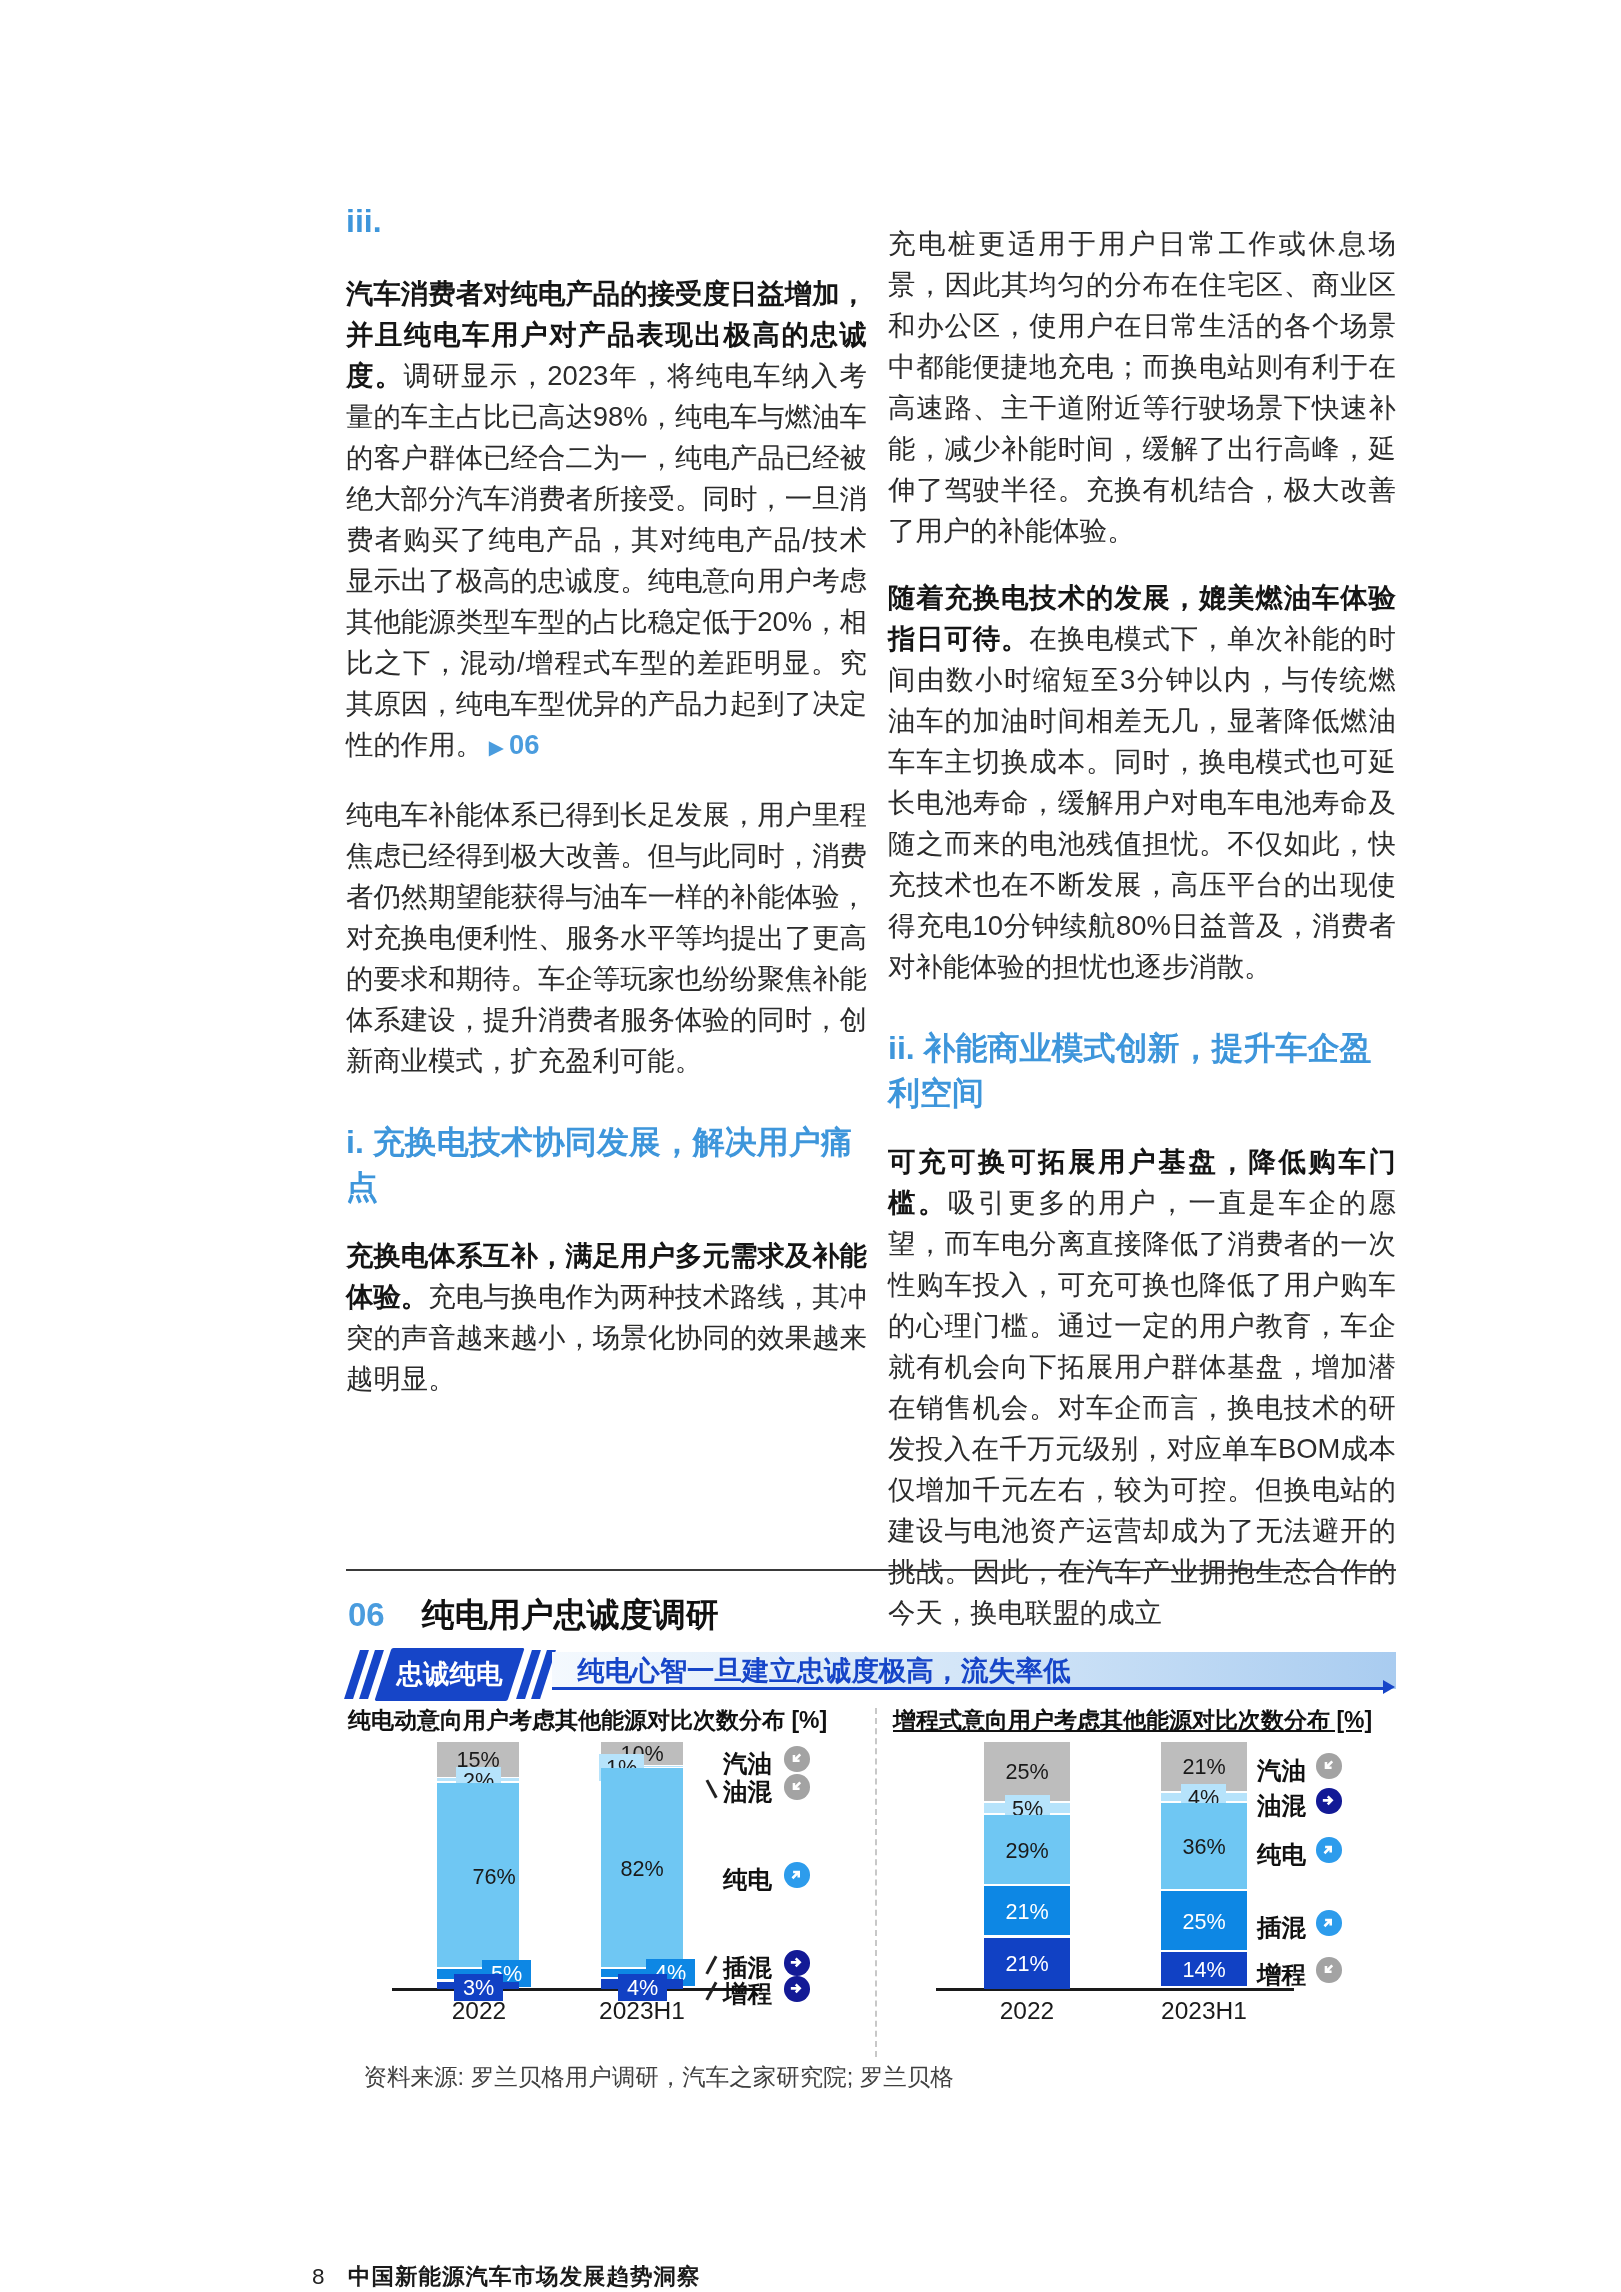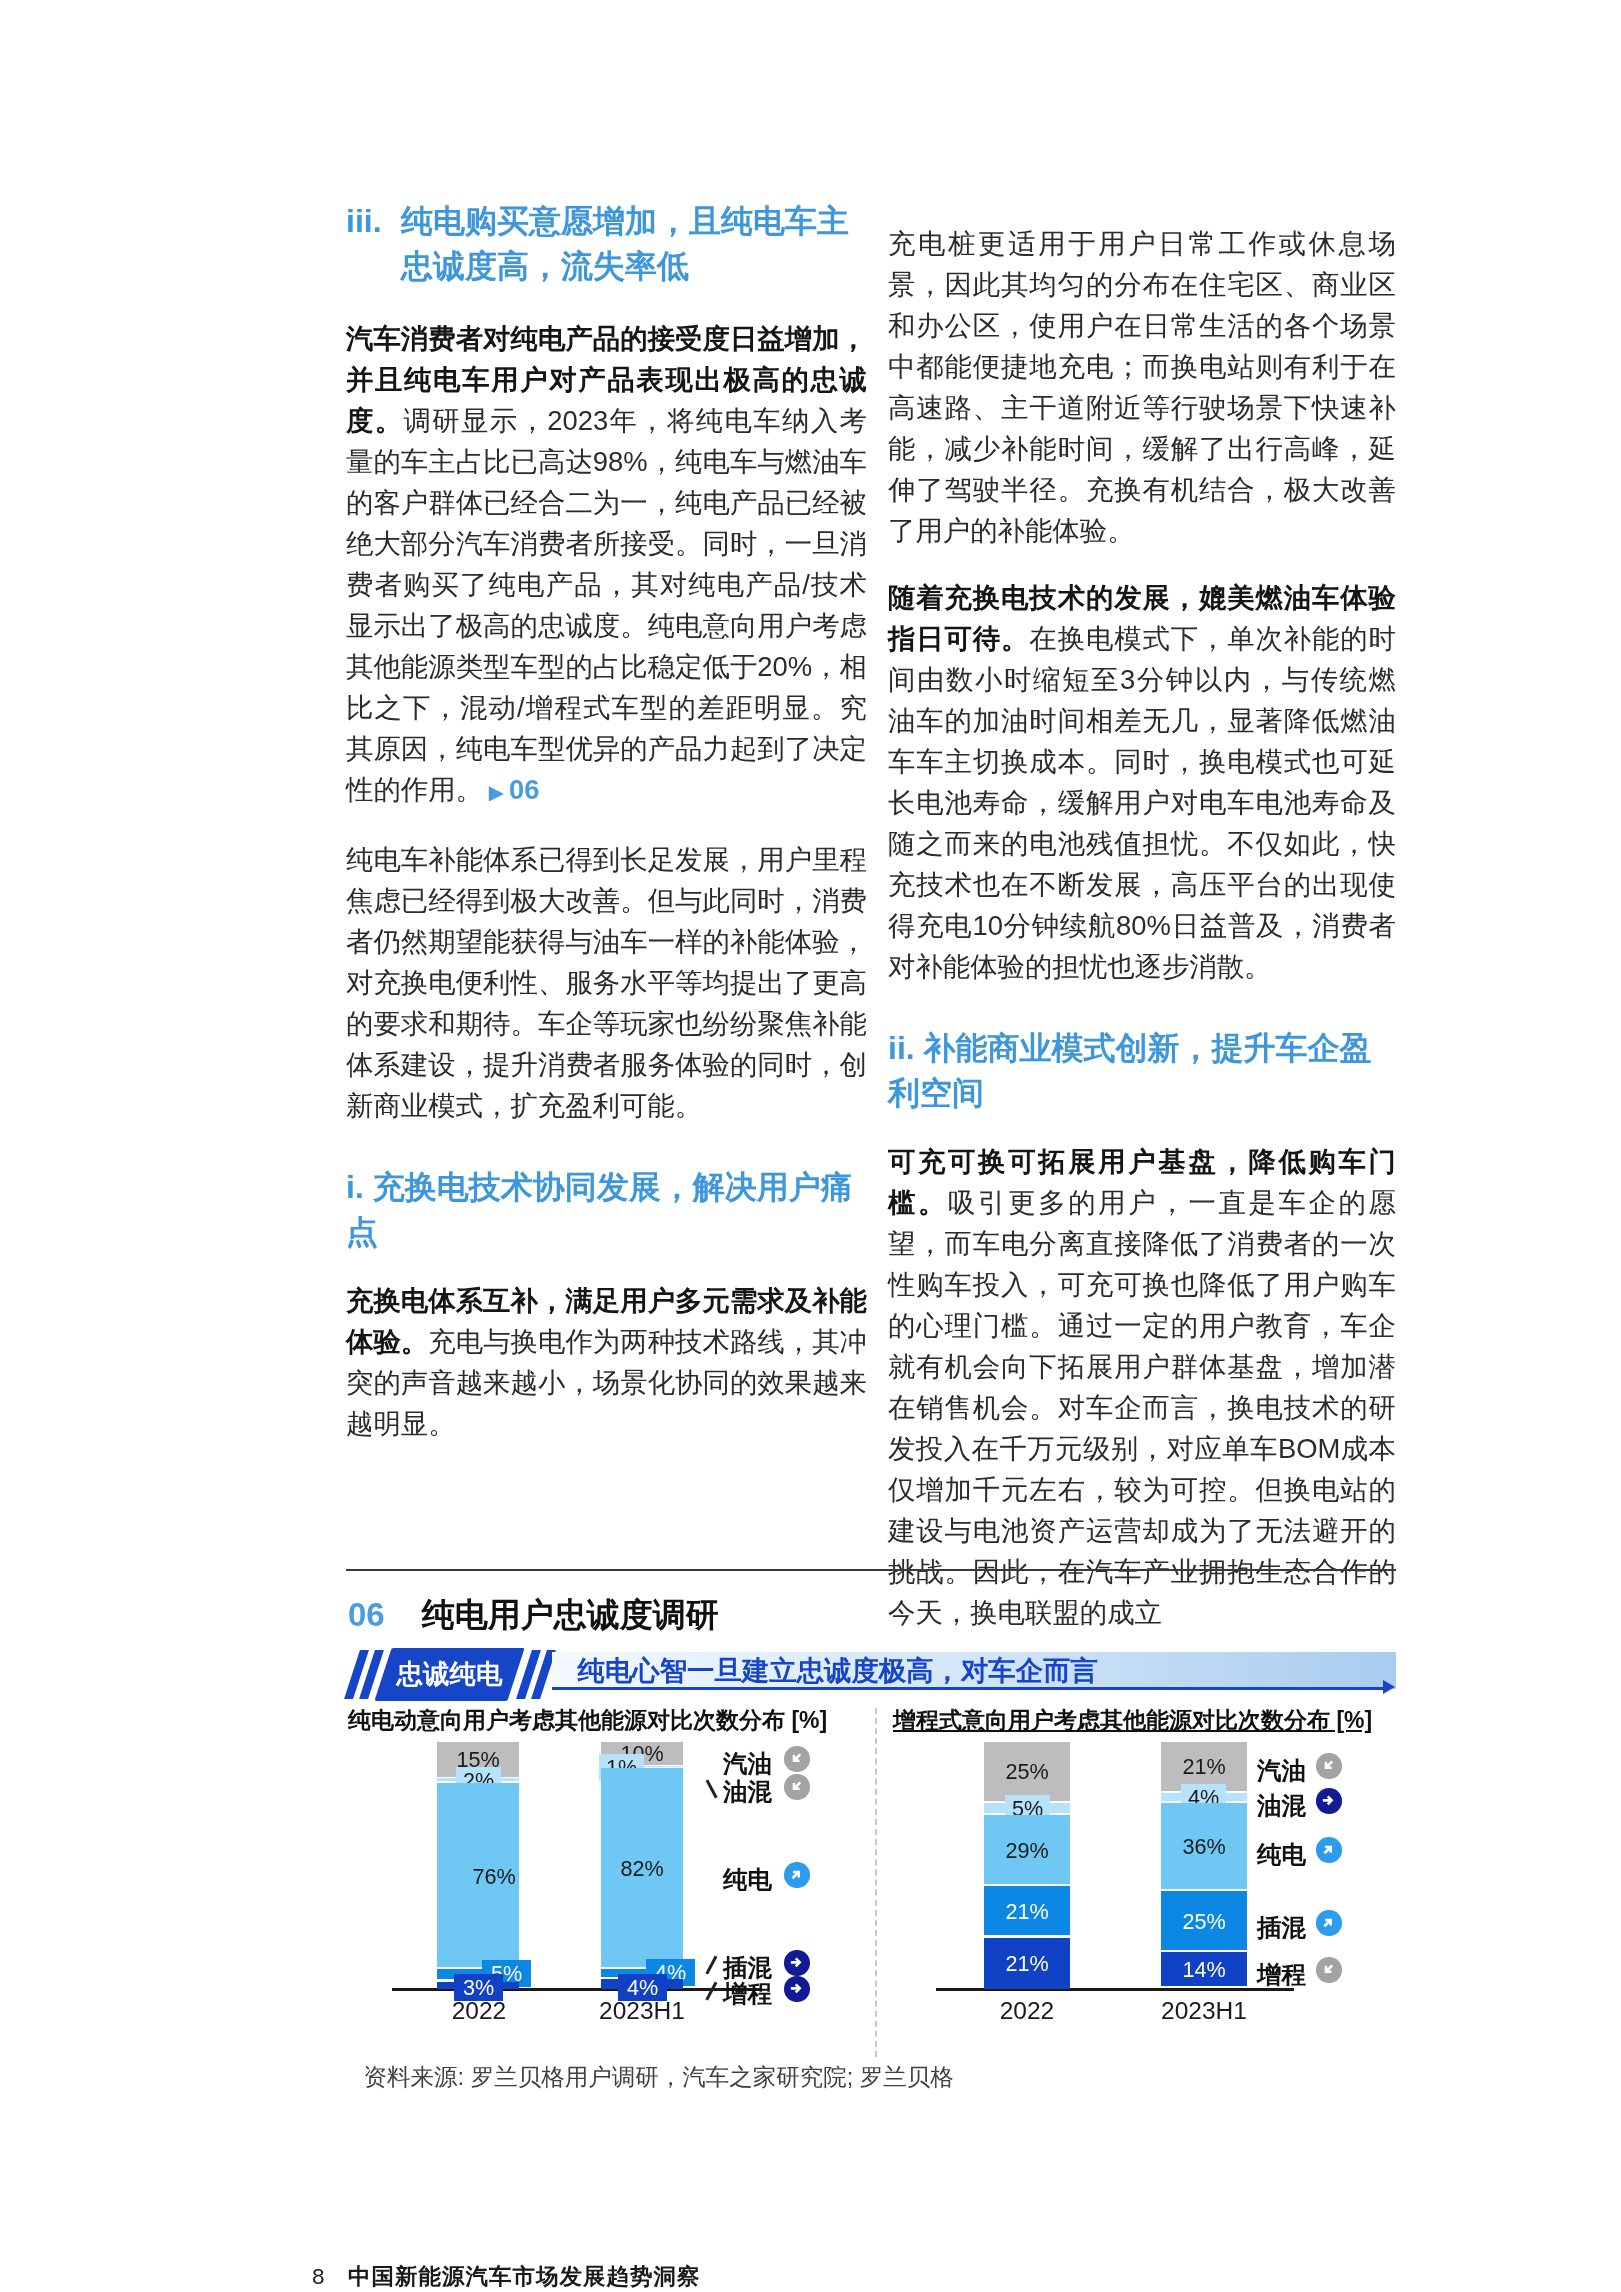--- a/index.html
+++ b/index.html
@@ -59,21 +59,20 @@
   .footer .txt{font-weight:bold;letter-spacing:1px;color:#1a1a1a;margin-top:40px;}
 </style>
 </head>
 <body>
 
 <div class="page">
 
   <section class="col col-left">
     <div class="h-iii">
       <span class="marker">iii.</span>
-      <span>纯电购买意愿增加，且纯电车主忠诚度高，流失率低</span>
     </div>
     <p class="para"><span class="lead">汽车消费者对纯电产品的接受度日益增加，并且纯电车用户对产品表现出极高的忠诚度。</span><span>调研显示，2023年，将纯电车纳入考量的车主占比已高达98%，纯电车与燃油车的客户群体已经合二为一，纯电产品已经被绝大部分汽车消费者所接受。同时，一旦消费者购买了纯电产品，其对纯电产品/技术显示出了极高的忠诚度。纯电意向用户考虑其他能源类型车型的占比稳定低于20%，相比之下，混动/增程式车型的差距明显。究其原因，纯电车型优异的产品力起到了决定性的作用。</span><span class="figref"><span class="tri"></span><span>06</span></span></p>
     <p class="para">纯电车补能体系已得到长足发展，用户里程焦虑已经得到极大改善。但与此同时，消费者仍然期望能获得与油车一样的补能体验，对充换电便利性、服务水平等均提出了更高的要求和期待。车企等玩家也纷纷聚焦补能体系建设，提升消费者服务体验的同时，创新商业模式，扩充盈利可能。</p>
     <div class="h-blue">i. 充换电技术协同发展，解决用户痛点</div>
     <p class="para"><span class="lead">充换电体系互补，满足用户多元需求及补能体验。</span><span>充电与换电作为两种技术路线，其冲突的声音越来越小，场景化协同的效果越来越明显。</span></p>
   </section>
 
   <section class="col col-right">
     <p class="para">充电桩更适用于用户日常工作或休息场景，因此其均匀的分布在住宅区、商业区和办公区，使用户在日常生活的各个场景中都能便捷地充电；而换电站则有利于在高速路、主干道附近等行驶场景下快速补能，减少补能时间，缓解了出行高峰，延伸了驾驶半径。充换有机结合，极大改善了用户的补能体验。</p>
     <p class="para"><span class="lead">随着充换电技术的发展，媲美燃油车体验指日可待。</span><span>在换电模式下，单次补能的时间由数小时缩短至3分钟以内，与传统燃油车的加油时间相差无几，显著降低燃油车车主切换成本。同时，换电模式也可延长电池寿命，缓解用户对电车电池寿命及随之而来的电池残值担忧。不仅如此，快充技术也在不断发展，高压平台的出现使得充电10分钟续航80%日益普及，消费者对补能体验的担忧也逐步消散。</span></p>
@@ -90,21 +89,21 @@
 
     <div class="banner">
       <div class="stripe s1"></div>
       <div class="stripe s2"></div>
       <div class="badge">
           <span>忠诚纯电</span>
         </div>
       <div class="stripe s3"></div>
       <div class="stripe s4"></div>
       <div class="band">
-          <span class="band-text">纯电心智一旦建立忠诚度极高，对车企而言</span>
+          <span class="band-text">纯电心智一旦建立忠诚度极高，流失率低</span>
         </div>
       <div class="band-line"></div>
       <div class="band-arrow"></div>
     </div>
 
     <div id="charts">
       <div class="divider"></div>
     <div class="chart-title" style="left: 2px; top: 136px; width: 510px;">纯电动意向用户考虑其他能源对比次数分布 [%]</div>
         <div class="axis" style="left: 46px; top: 419px; width: 370px;"></div>
         <div class="seg" style="left: 91px; top: 173px; width: 82px; height: 37px; background: rgb(189, 189, 189);"></div>

